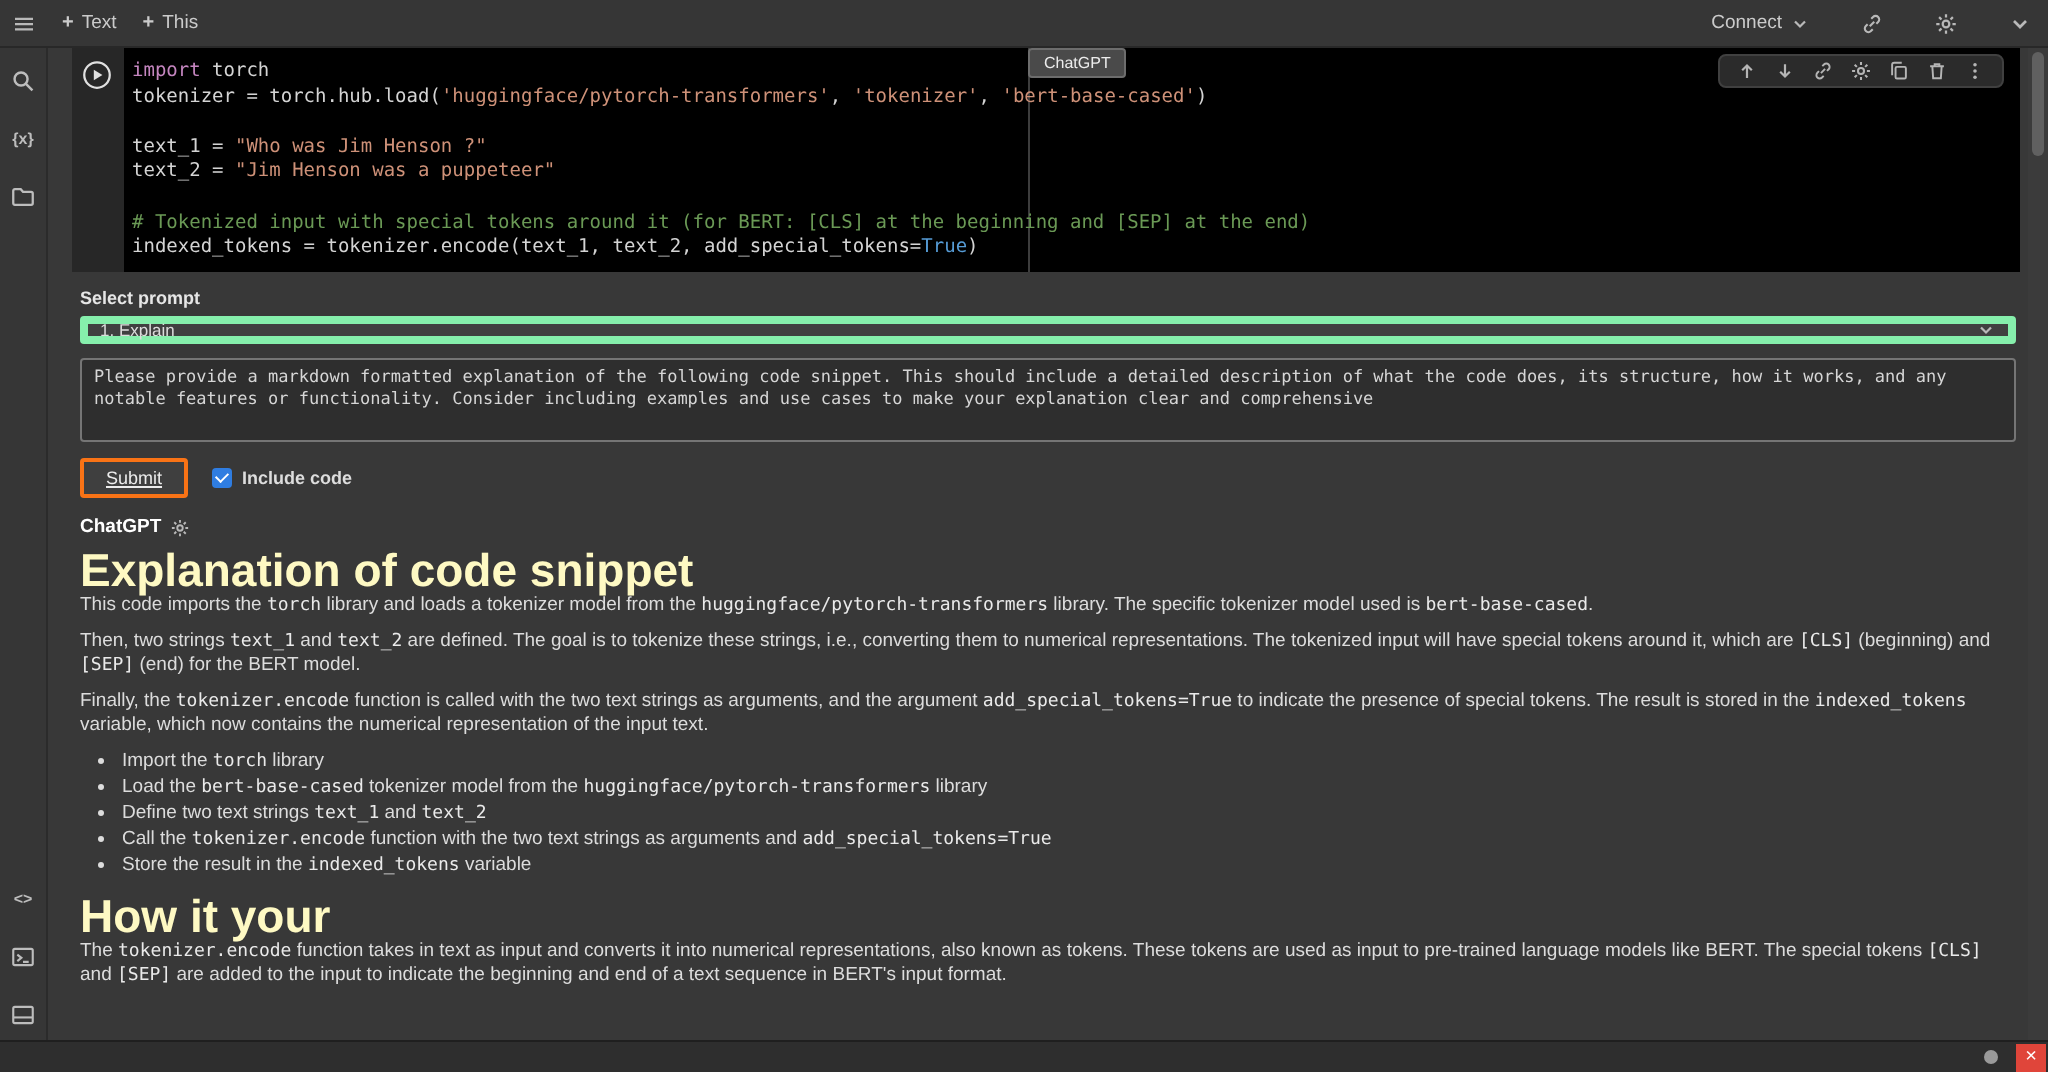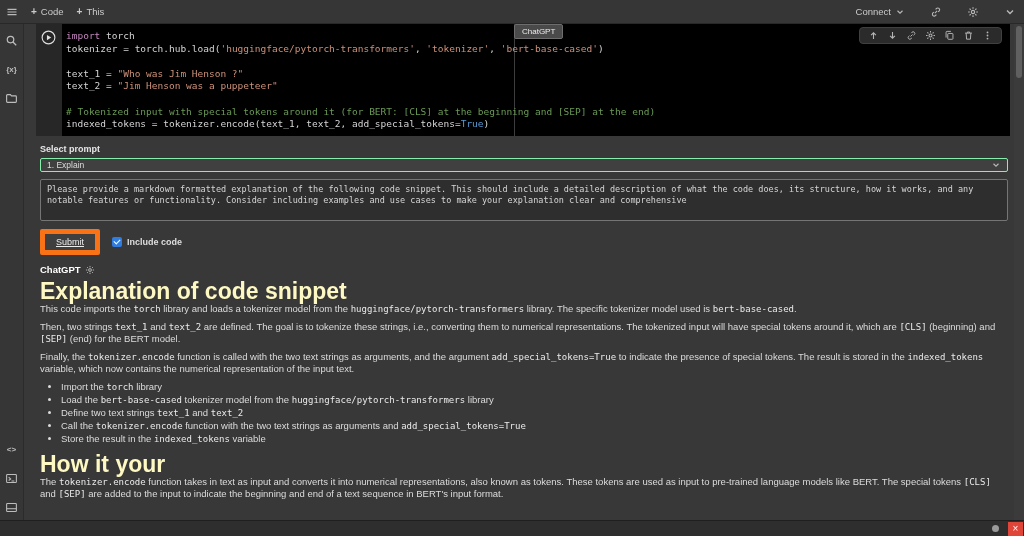--- a/index.html
+++ b/index.html
@@ -48,28 +48,28 @@
                   background:#2b2b2b; border:1px solid #404040; border-radius:4px; padding:2px 8px; z-index:3;}
   .ct-icon { color:#b5b5b5; cursor:pointer; }
   .ct-icon svg { width:11px; height:11px; display:block; }
 
   .chatgpt-tab { position:absolute; left:490px; top:0; background:#4a4a4a; border:1px solid #6d6d6d;
                  color:#ececec; font-size:8px; padding:2px 7px; border-radius:2px; z-index:6; cursor:pointer; }
 
   
   .prompt-panel { margin:8px 6px 0 16px; }
   .pp-label { font-size:9px; color:#e6e6e6; font-weight:bold; display:block; margin-bottom:4px; }
-  .pp-select { height:14px; background:#404040; border:1px solid #86efac; border-radius:2px;
+  .pp-select { height:14px; background:#404040; border:4px solid #86efac; border-radius:2px;
                display:flex; align-items:center; justify-content:space-between; padding:0 6px;
                color:#dcdcdc; font-size:8.5px; cursor:pointer; }
   .pp-textarea { width:100%; height:42px; margin-top:7px; background:#2e2e2e; border:1px solid #757575;
                  border-radius:2px; color:#d6d6d6; font-family:"DejaVu Sans Mono","Liberation Mono",monospace;
                  font-size:8.5px; line-height:11px; padding:4px 6px; resize:none; display:block; }
   .pp-row { margin-top:8px; display:flex; align-items:center; gap:12px; }
-  .pp-submit { background:#3f3f3f; border:5px solid #f97316; border-radius:2px; color:#ececec;
+  .pp-submit { background:#3f3f3f; border:2px solid #f97316; border-radius:2px; color:#ececec;
                font-size:9px; padding:3px 11px; font-family:inherit; cursor:pointer;text-decoration:underline; }
   .pp-check { display:flex; align-items:center; gap:5px; font-size:9px; color:#dddddd; cursor:pointer;font-weight:bold; }
   .checkbox { width:10px; height:10px; background:#555; border-radius:2px; position:relative; display:inline-block; }
   .checkbox.checked { background:#2f7de1; }
   .checkbox.checked::after { content:""; position:absolute; left:3px; top:1px; width:3px; height:5px;
                border:solid #fff; border-width:0 1.5px 1.5px 0; transform:rotate(45deg); }
   .panel-title { margin-top:9px; display:flex; align-items:center; gap:4px; color:#ffffff;
                  font-weight:bold; font-size:9.5px; }
   .panel-title .icon svg { width:10px; height:10px; }
 
@@ -101,21 +101,21 @@
 
   <header class="topbar">
     <div class="topbar-left">
       <span class="icon">
         <svg viewBox="0 0 16 16" fill="none" stroke="currentColor" stroke-width="1.5">
             <path d="M2 4.5h12M2 8h12M2 11.5h12"></path>
           </svg>
       </span>
       <button class="tb-btn">
         <span class="plus">+</span>
-        <span>Code</span>
+        <span>Text</span>
       </button>
       <button class="tb-btn">
         <span class="plus">+</span>
         <span>This</span>
       </button>
     </div>
     <div class="topbar-right">
       <button class="tb-btn">
         <span>Connect</span>
         <span class="icon icon-sm">

